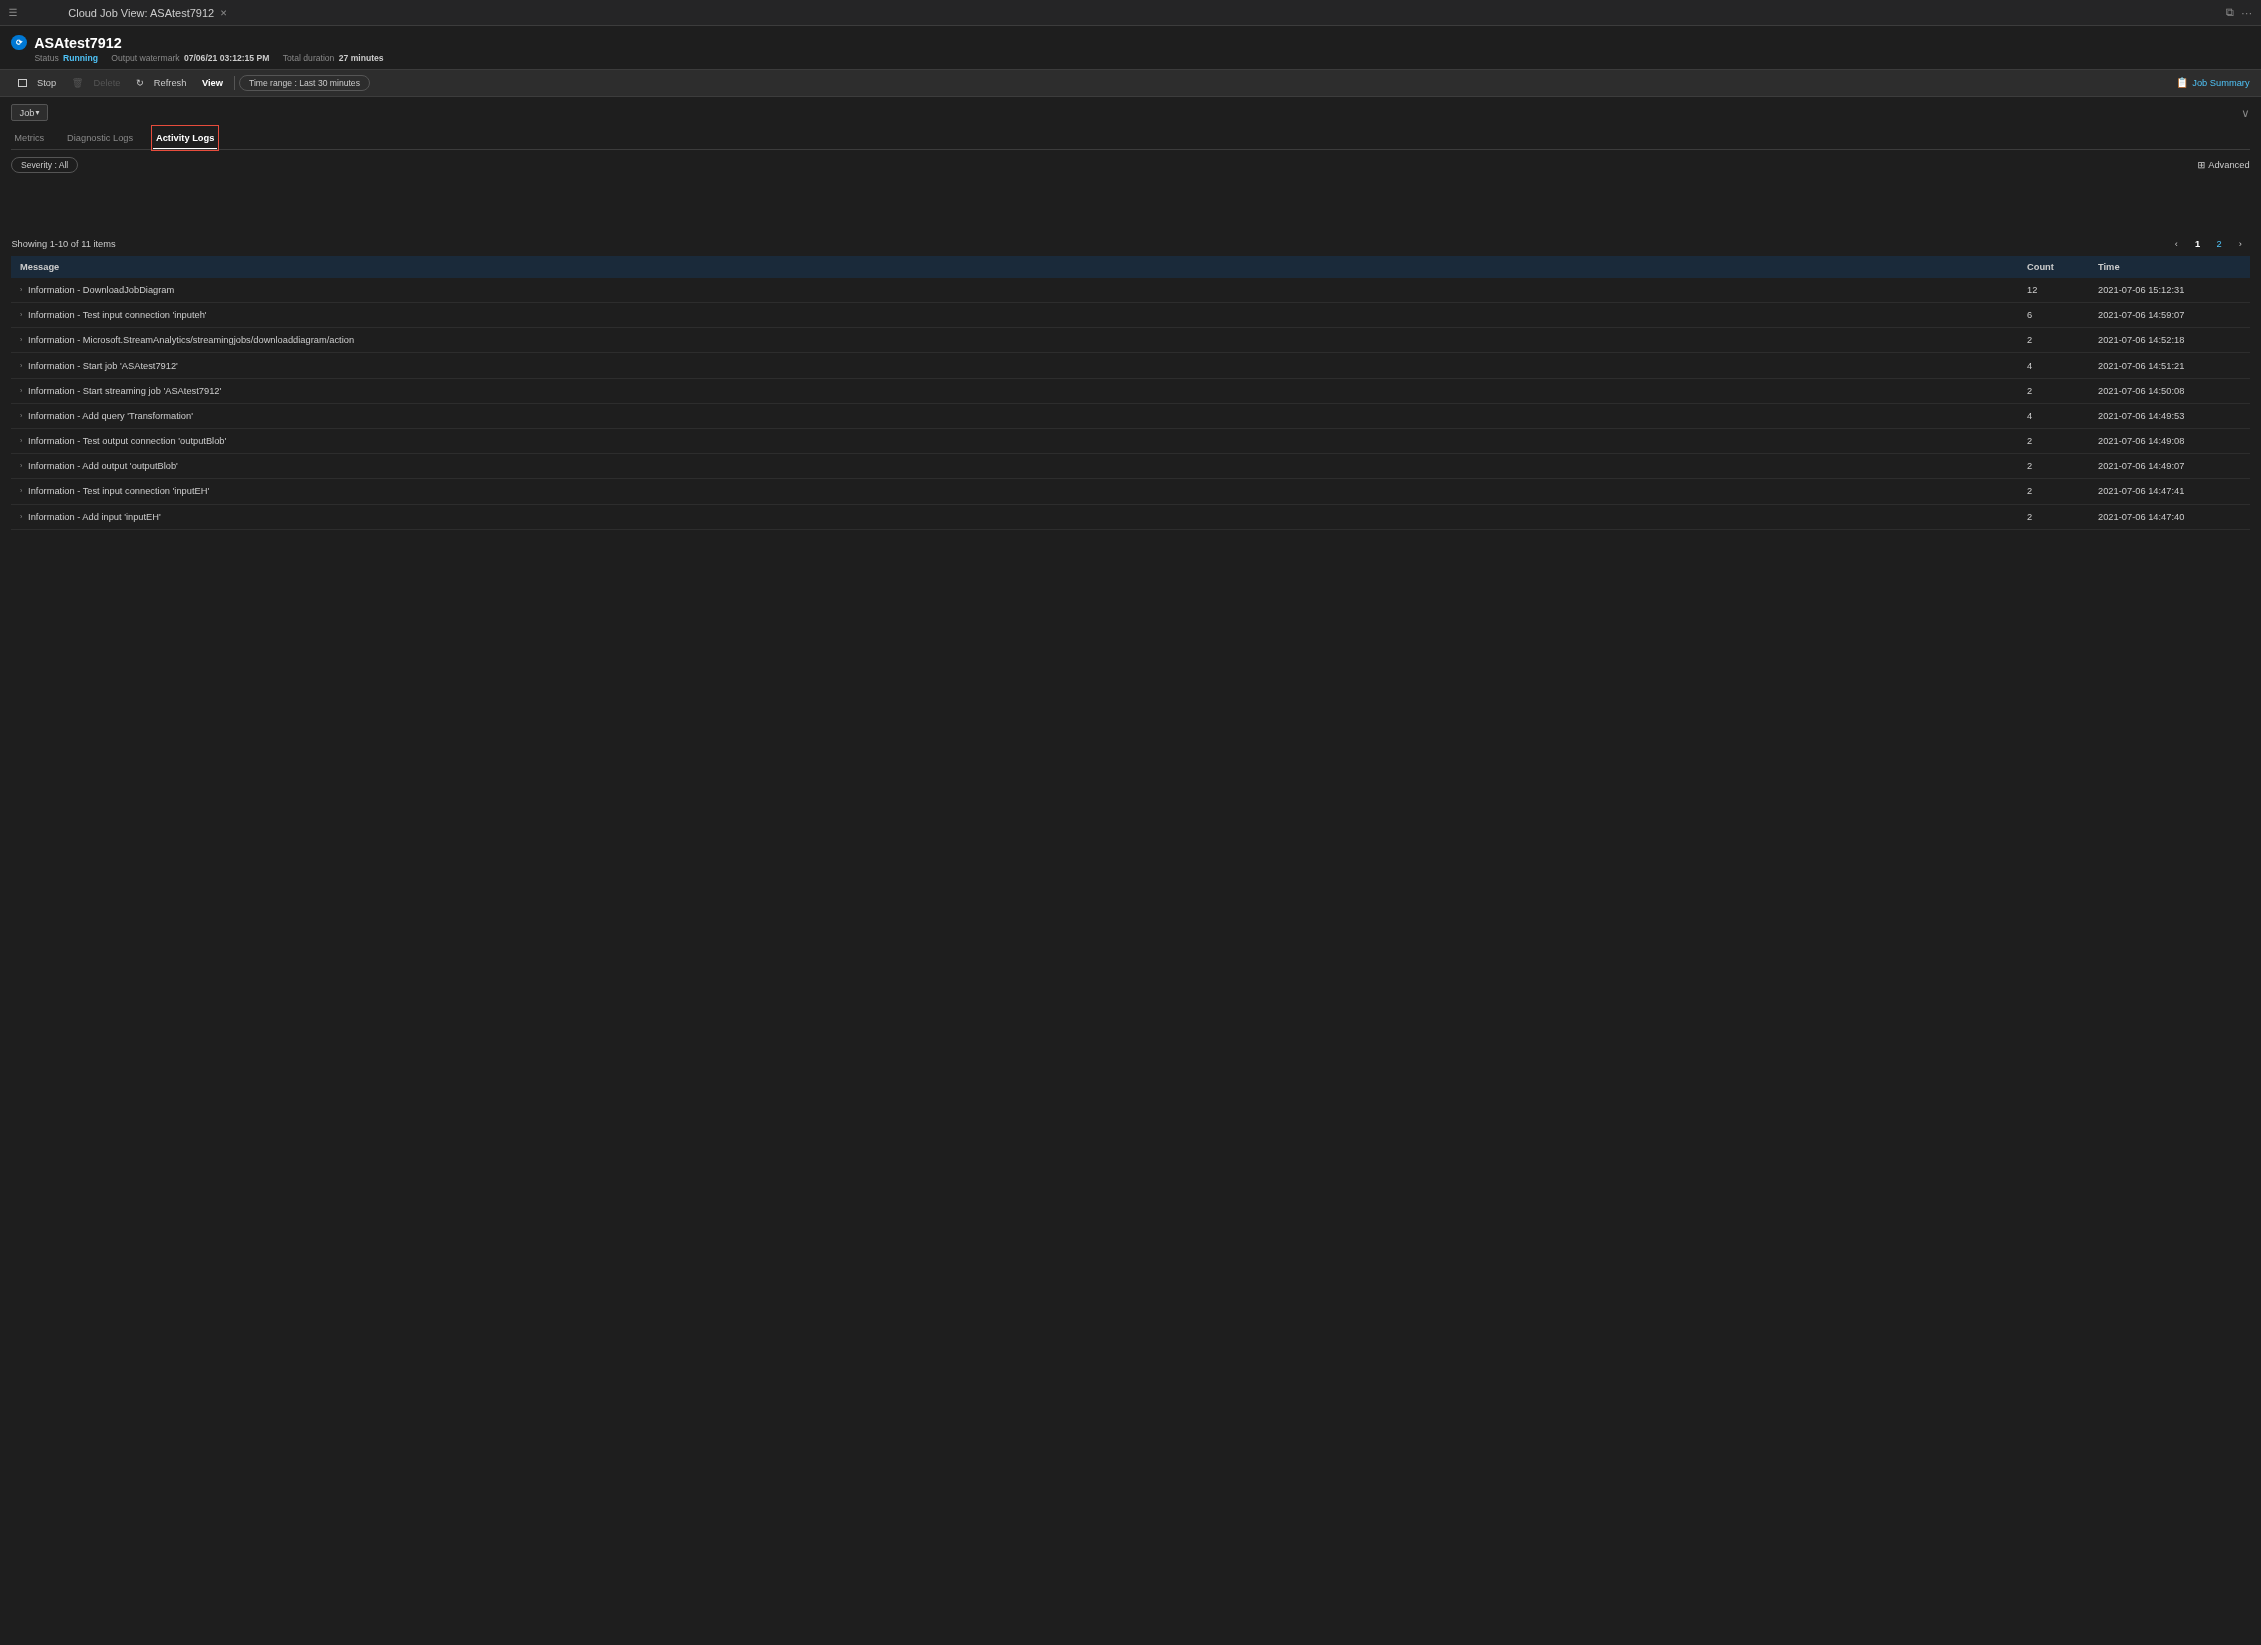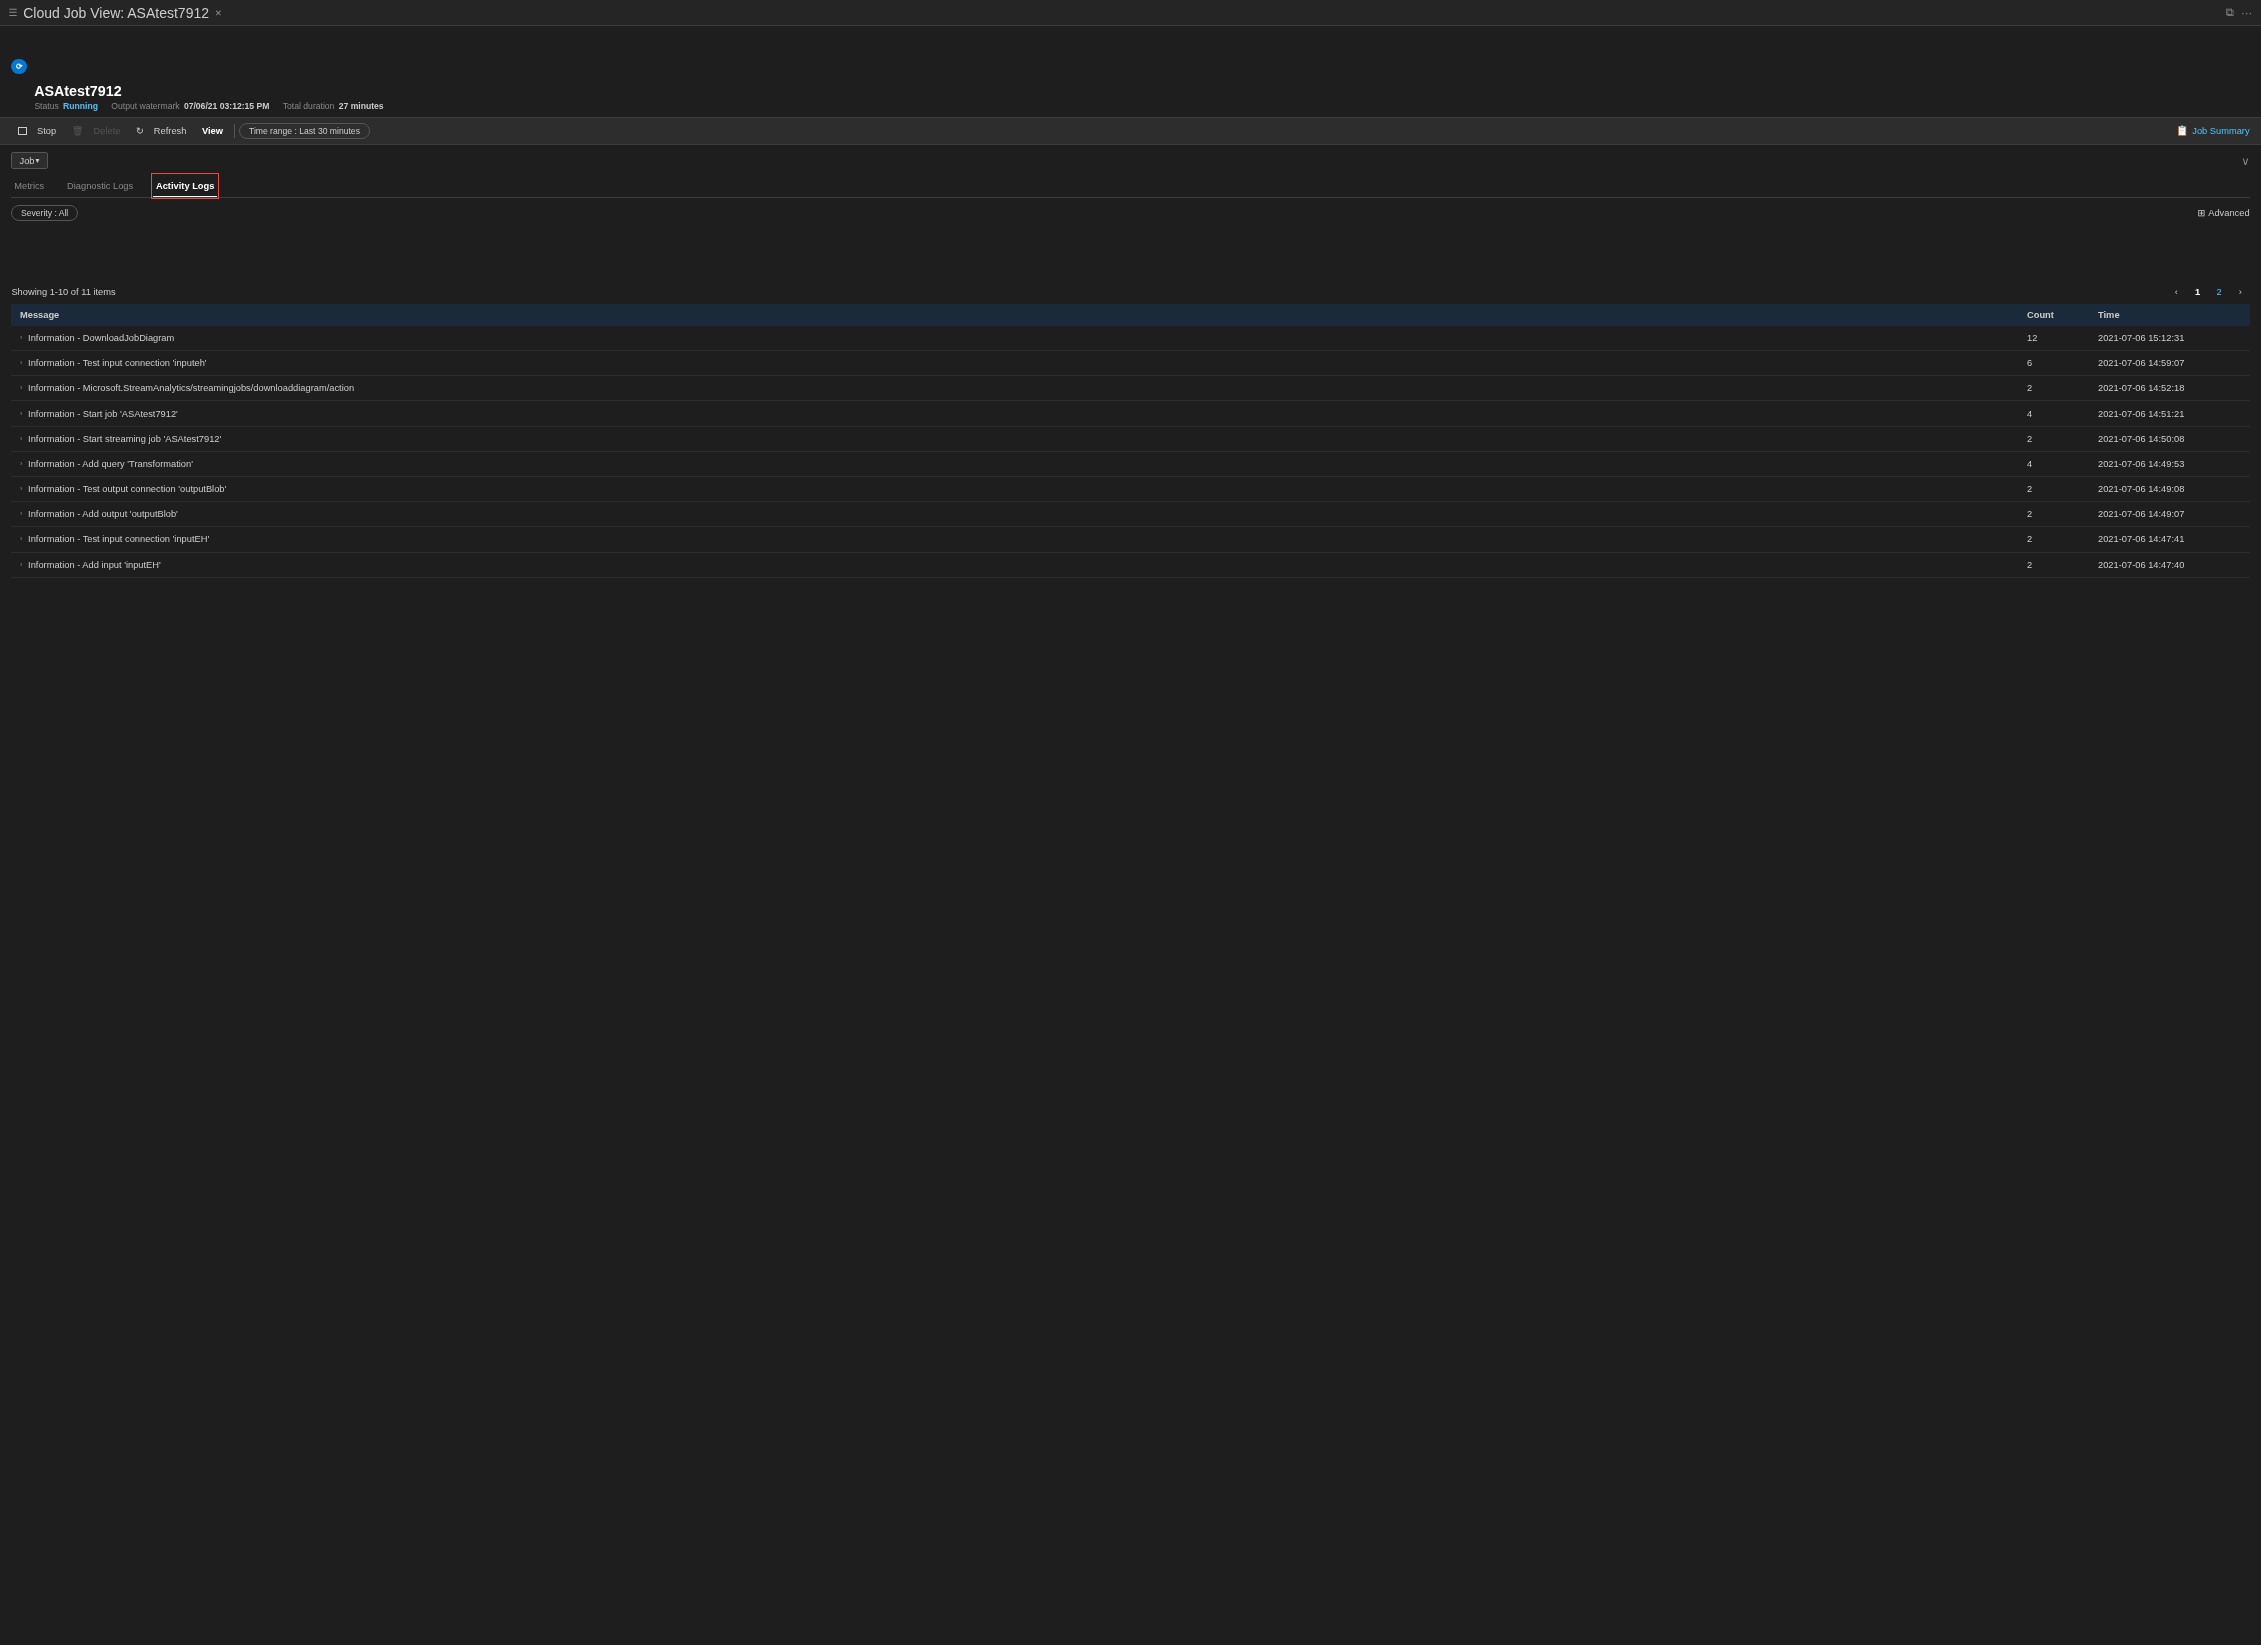--- a/index.html
+++ b/index.html
@@ -29,22 +29,23 @@
       display: flex;
       align-items: center;
       gap: 7.1px;
     }
     .title-icon {
       font-size: 10px;
       color: #888;
       cursor: pointer;
     }
     .tab-title {
-      font-size: 14px;
-      color: #cccccc;
+      font-size: 11px;
+      color: #cccccc;
+      margin-left: 45px;
     }
     .close-btn {
       color: #888;
       cursor: pointer;
       font-size: 8.6px;
     }
     .win-btn {
       color: #888;
       cursor: pointer;
       font-size: 11.4px;
@@ -69,21 +70,20 @@
       align-items: center;
       justify-content: center;
       color: white;
       font-size: 7.8px;
       font-weight: bold;
     }
     .job-name {
       font-size: 14.3px;
       font-weight: 600;
       color: #ffffff;
-      margin-top: 48px;
     }
     .job-meta {
       display: flex;
       align-items: center;
       gap: 4.3px;
       font-size: 8.6px;
       color: #888;
       margin-left: 23px;
     }
     .job-meta .label { color: #888; }

